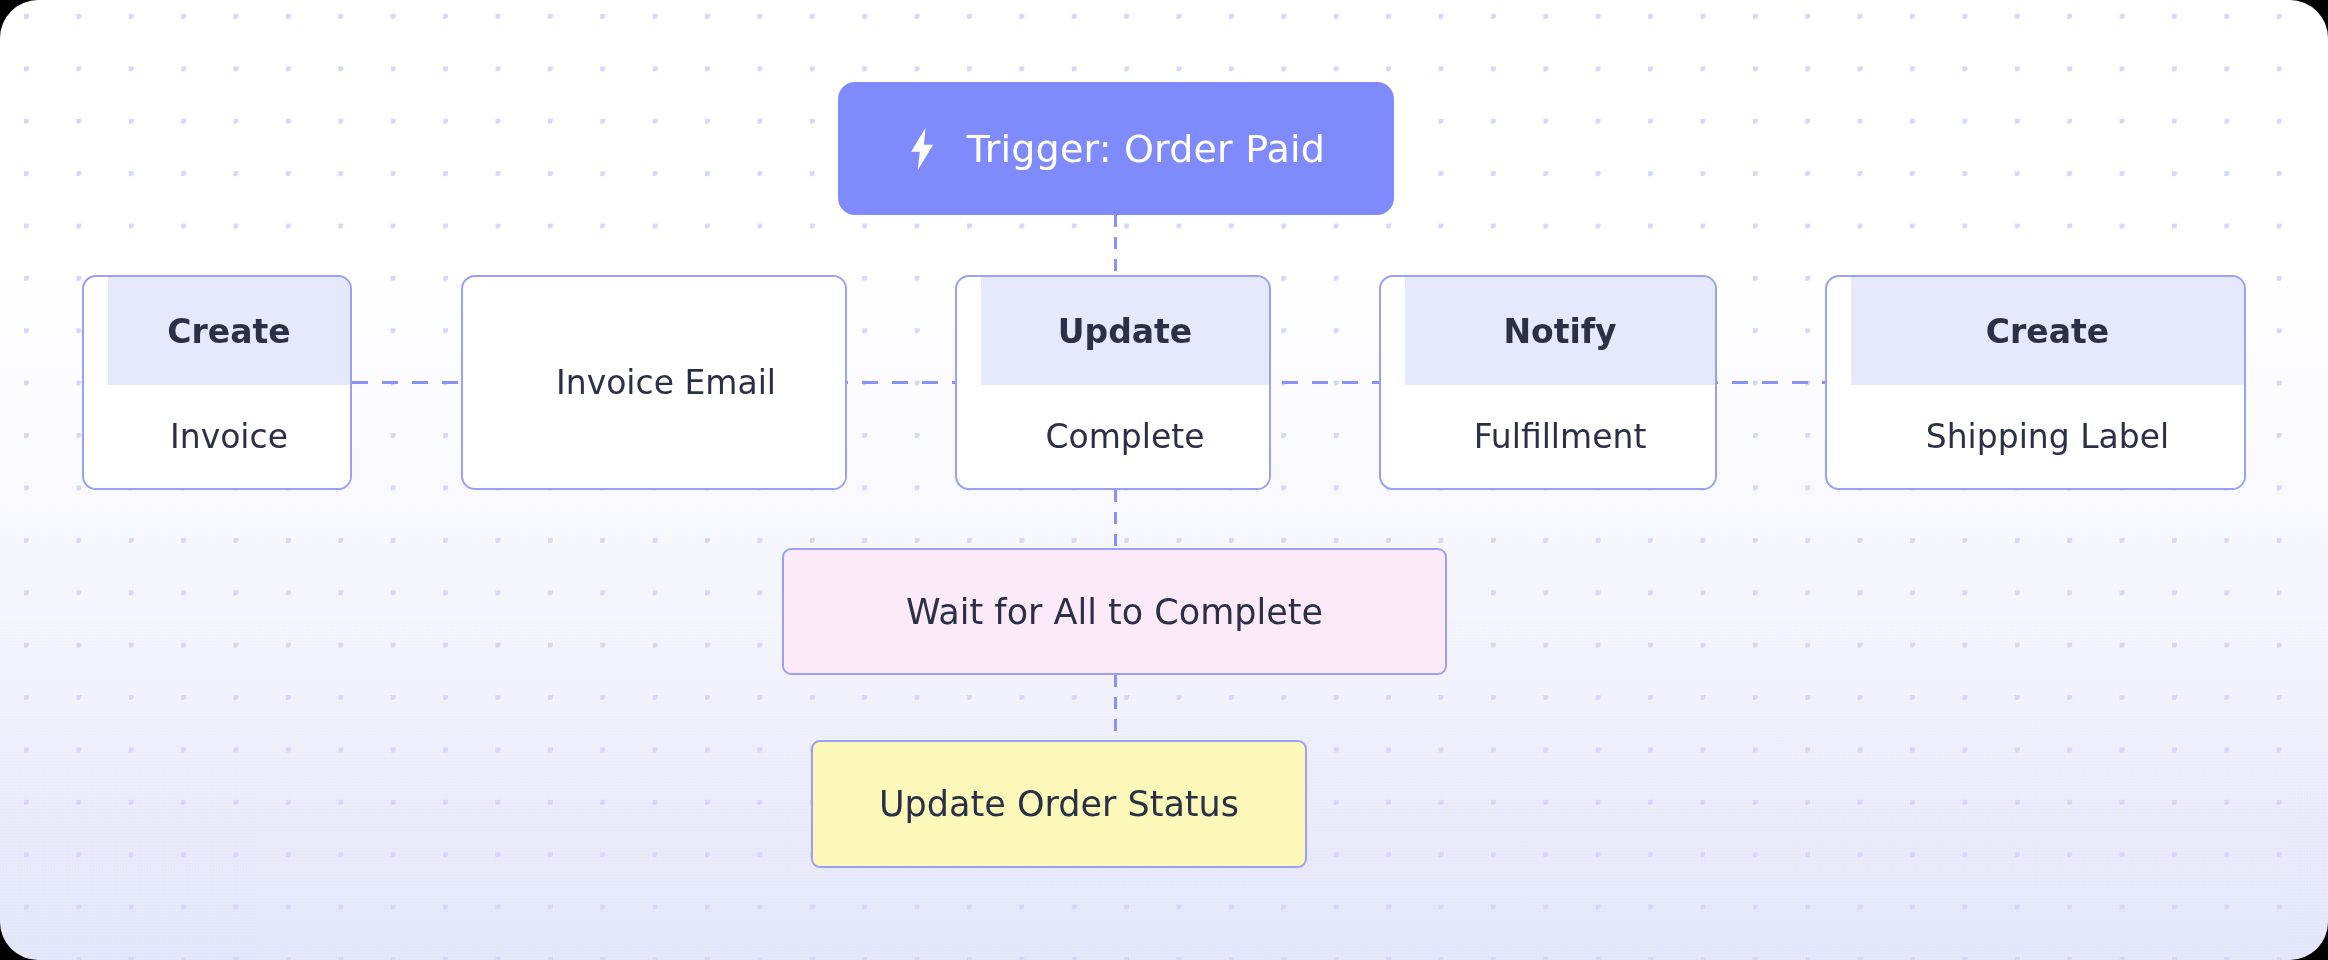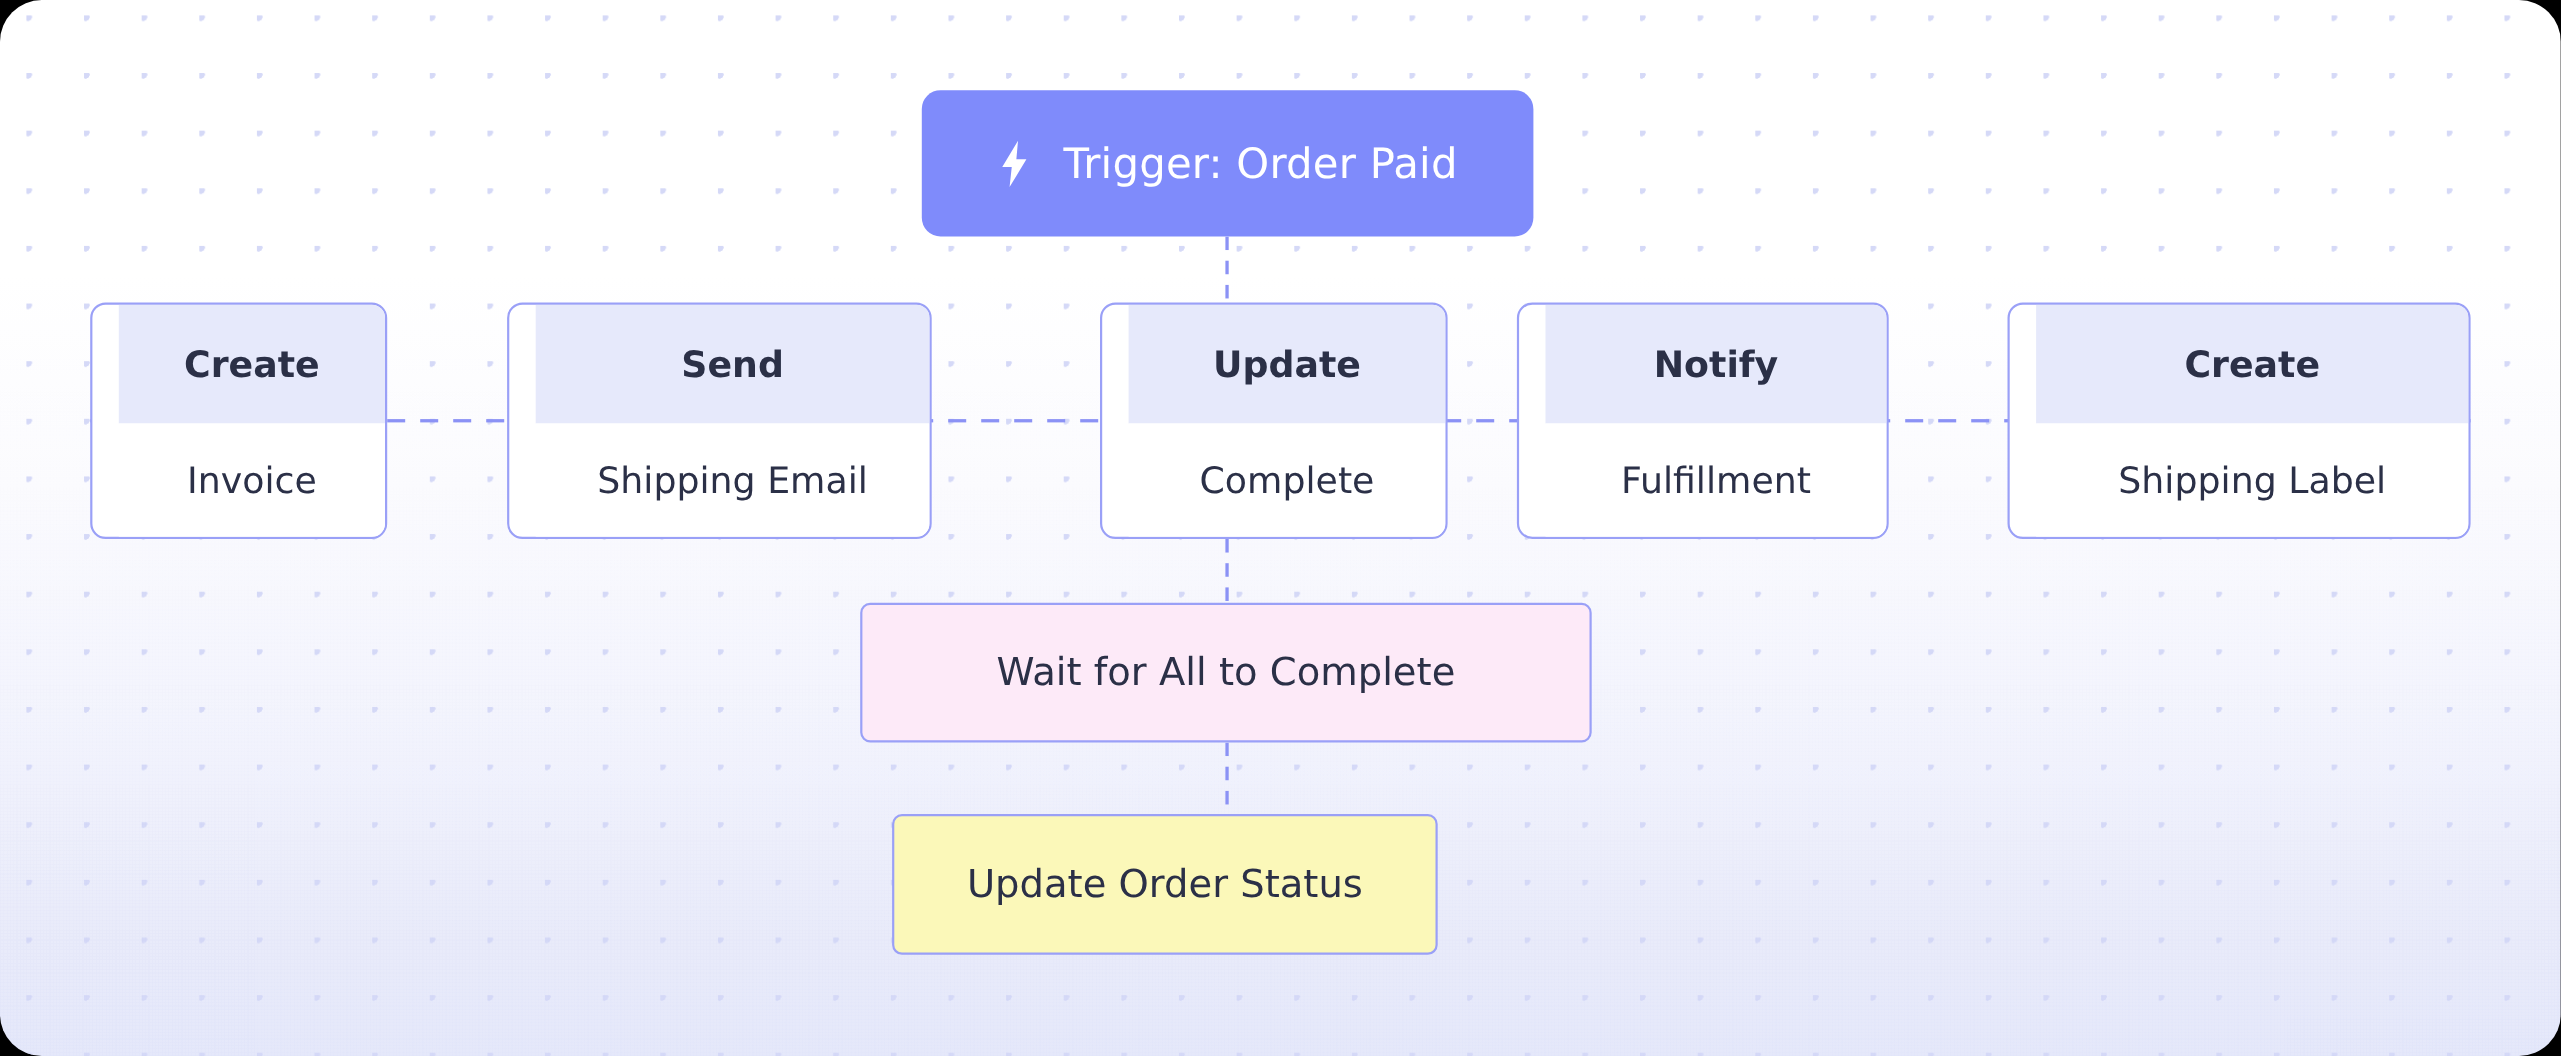--- a/index.html
+++ b/index.html
@@ -221,29 +221,26 @@
   <div class="card" style="left:82px; width:270px;">
     <div class="card-head">
       <span>Create</span>
     </div>
     <div class="card-body">
       <span>Invoice</span>
     </div>
   </div>
 
   <div class="card" style="left:461px; width:386px;">
-    <div class="card-head">
-      <span>Send</span>
-    </div>
-    <div class="card-body">
-      <span>Shipping Email</span>
-    </div>
-  </div>
-
-  <div class="card" style="left:955px; width:316px;margin-left:45px;">
+    <div class="card-body">
+      <span>Invoice Email</span>
+    </div>
+  </div>
+
+  <div class="card" style="left:955px; width:316px;">
     <div class="card-head">
       <span>Update</span>
     </div>
     <div class="card-body">
       <span>Complete</span>
     </div>
   </div>
 
   <div class="card" style="left:1379px; width:338px;">
     <div class="card-head">

